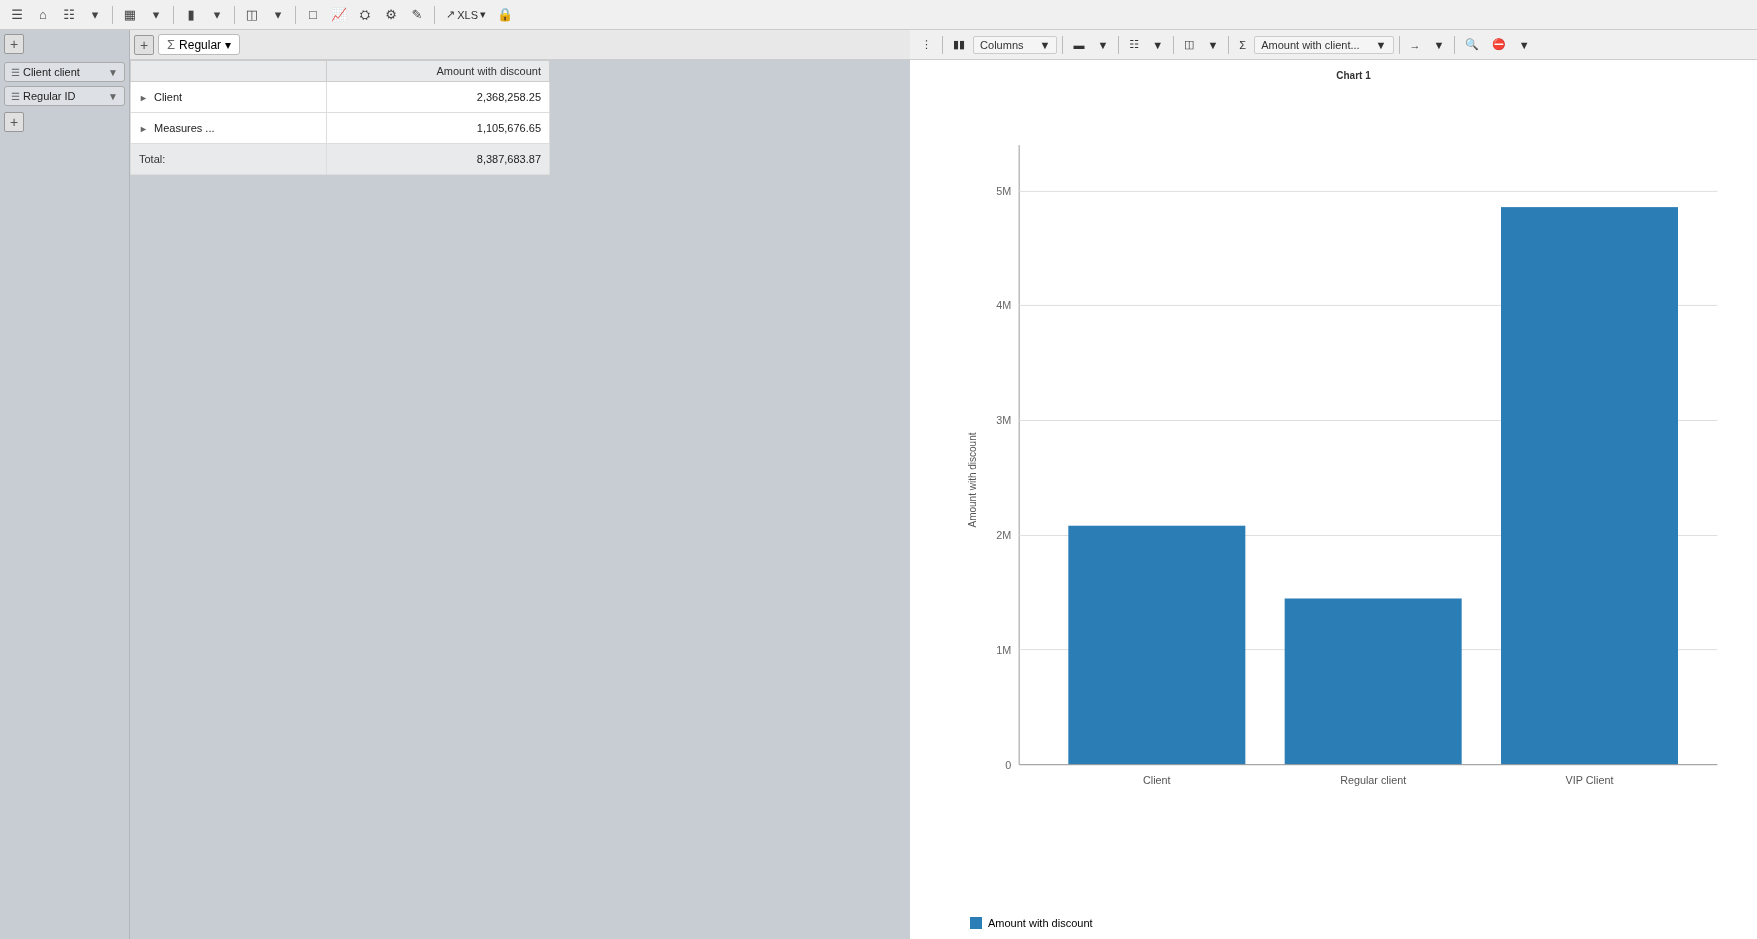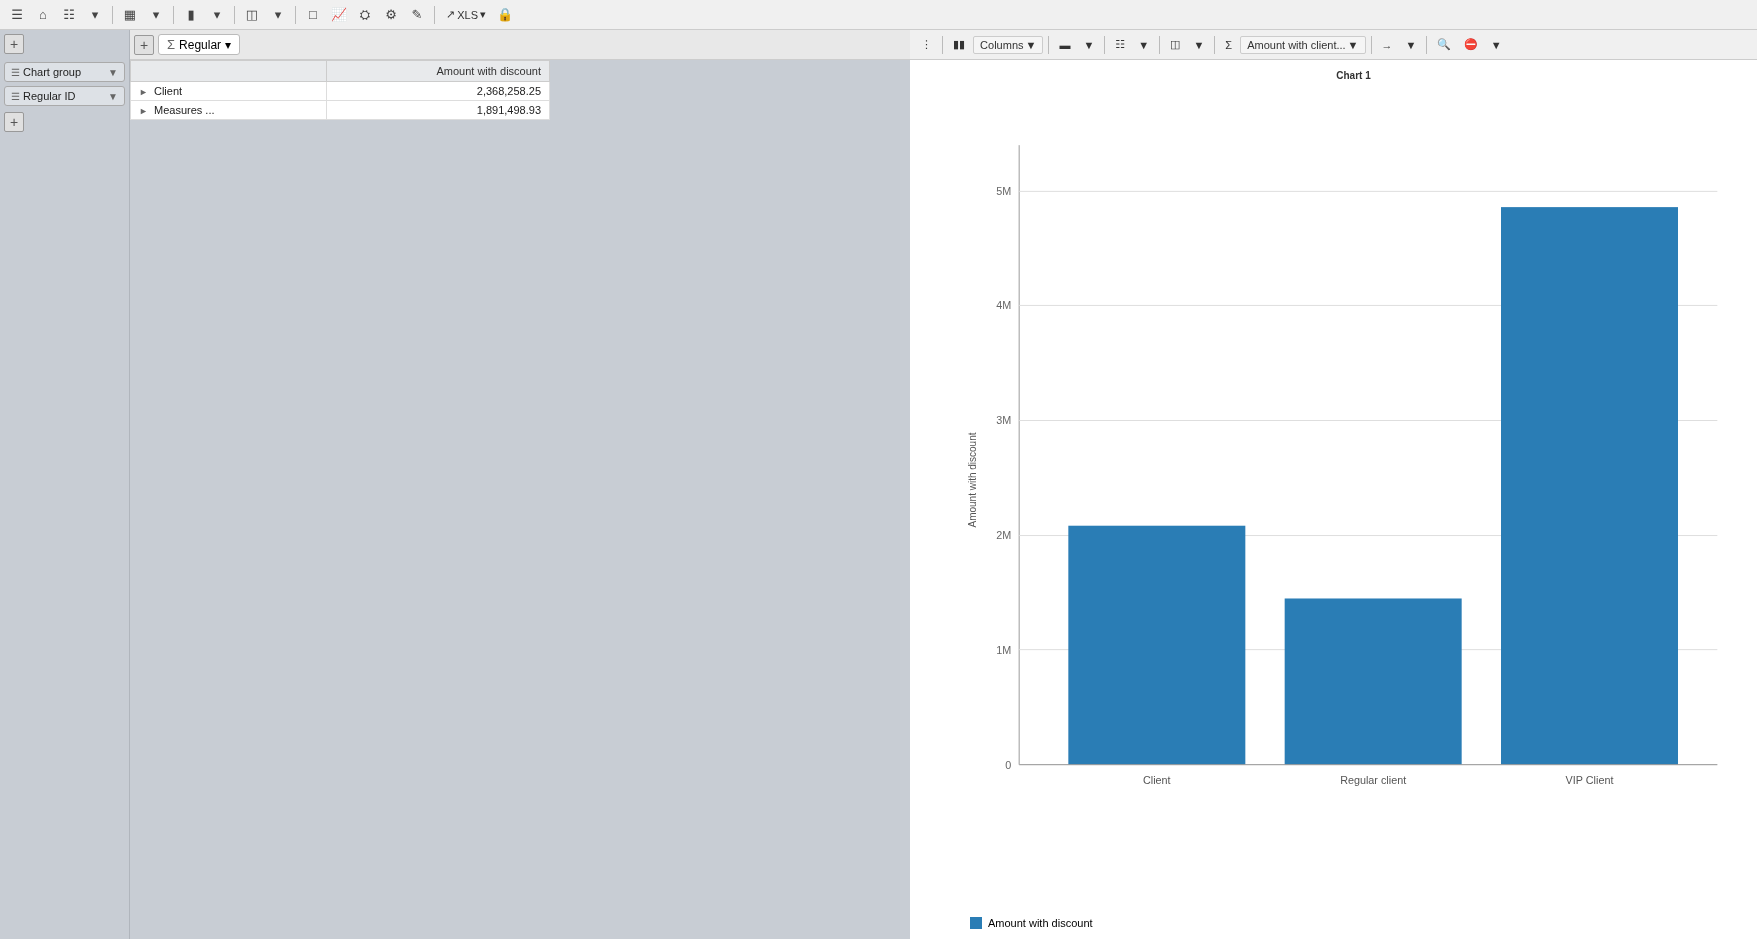--- a/index.html
+++ b/index.html
@@ -116,21 +116,21 @@
       background: #e8eaec;
       border: 1px solid #ccc;
       padding: 4px 8px;
       text-align: left;
       font-weight: normal;
       font-size: 11px;
       color: #333;
     }
     table td {
       border: 1px solid #ddd;
-      padding: 3px 8px;
+      padding: 9px 8px;
       font-size: 11px;
       color: #222;
       margin-left: 8px;
     }
     .col-label { min-width: 140px; }
     .col-value { min-width: 160px; text-align: right; }
     .expand-icon { font-size: 9px; color: #666; margin-right: 3px; cursor: pointer; }
     .total-row td { background: #e8eaec; font-weight: normal; }
     .total-label { color: #333; }
 
@@ -179,21 +179,21 @@
       background: #2a7db5;
       display: inline-block;
     }
     .ct-btn {
       display: flex; align-items: center; gap: 2px;
       padding: 2px 5px; cursor: pointer; border-radius: 2px; font-size: 11px; color: #333;
       border: none; background: transparent;
     }
     .ct-sep { width: 1px; height: 18px; background: #bbb; margin: 0 2px; }
     .ct-dropdown {
-      display: flex; align-items: center; gap: 2px;
+      display: flex; align-items: center; gap: 16px;
       padding: 2px 6px; cursor: pointer; border-radius: 2px; font-size: 11px; color: #333;
       border: 1px solid #ccc; background: #f5f5f5;
     }
   </style>
 </head>
 <body>
 
 <div class="top-toolbar">
   <div class="toolbar-icon">☰</div>
   <div class="toolbar-icon">⌂</div>
@@ -223,21 +223,21 @@
   <div class="toolbar-icon">🔒</div>
 </div>
 
 <div class="main-layout">
 
   <div class="left-sidebar">
     <div class="add-row-btn">+</div>
     <div class="field-pill">
       <div class="pill-label">
         <span class="pill-icon">☰</span>
-        <span>Chart group</span>
+        <span>Client client</span>
       </div>
       <span class="chevron">▼</span>
     </div>
     <div class="field-pill">
       <div class="pill-label">
         <span class="pill-icon">☰</span>
         <span>Regular ID</span>
       </div>
       <span class="chevron">▼</span>
     </div>
@@ -267,21 +267,25 @@
               <span class="expand-icon">►</span>
               <span>Client</span>
             </td>
             <td class="col-value">2,368,258.25</td>
           </tr>
           <tr>
             <td class="col-label">
               <span class="expand-icon">►</span>
               <span>Measures ...</span>
             </td>
-            <td class="col-value">1,891,498.93</td>
+            <td class="col-value">1,105,676.65</td>
+          </tr>
+          <tr class="total-row">
+            <td class="col-label total-label">Total:</td>
+            <td class="col-value">8,387,683.87</td>
           </tr>
         </tbody>
       </table>
     </div>
   </div>
 
   <div class="chart-area">
 
     <div class="chart-toolbar">
       <div class="ct-btn">⋮</div>

